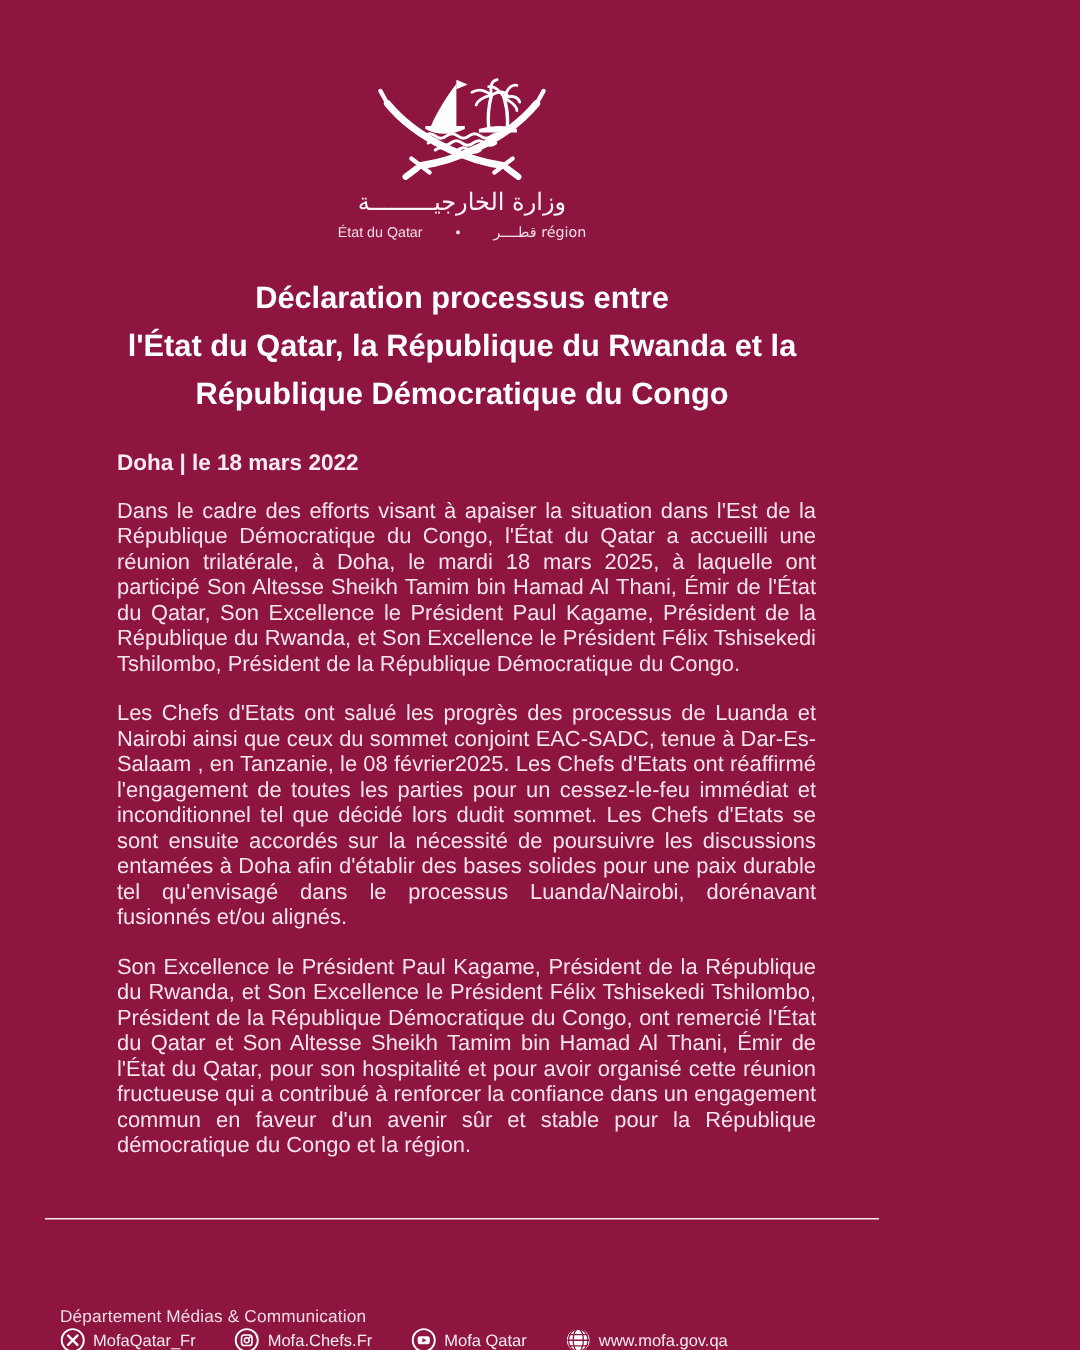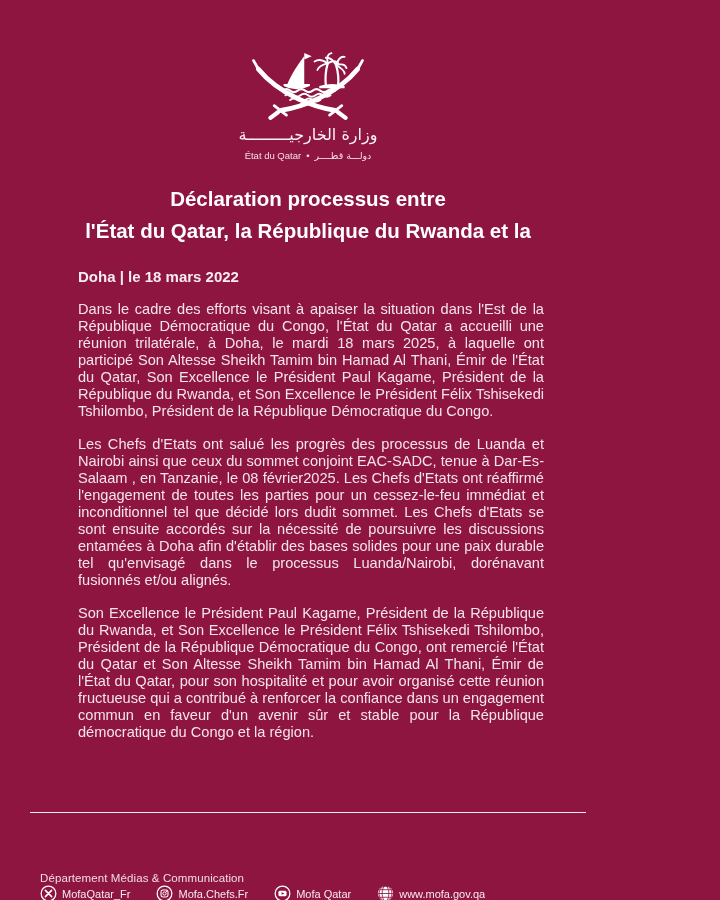--- a/index.html
+++ b/index.html
@@ -23,21 +23,21 @@
     font-family: "DejaVu Sans", sans-serif;
     font-size: 16px; line-height: 22px; margin-top: 4px;
     color: #FBF3F5; direction: rtl;
   }
   .ministry-fr {
     font-size: 13.5px; font-weight: bold; letter-spacing: .2px;
     margin-top: 3px; color: #FBF3F5;
   }
   .state-line {
     margin-top: 4px; font-size: 9.5px; color: #F3DEE6;
-    display: flex; justify-content: center; align-items: center; gap: 5px;
+    display: flex; justify-content: center; align-items: center; gap: 22px;
   }
   .state-line .ar { font-family: "DejaVu Sans", sans-serif; direction: rtl; }
   
   .title {
     margin: 22px 56px 0;
     text-align: center;
     color: #FFFFFF;
     font-size: 20.5px; font-weight: bold; line-height: 32px;
   }
   
@@ -112,27 +112,28 @@
         <path d="M95 16 q9 -3 11 3"></path>
         <path d="M95 16 q9 5 9 9"></path>
       </g>
       <path d="M77 38 Q 91 34 104 38 L104 40.5 L77 40.5 Z" fill="#FFFFFF"></path>
     </svg>
 
     <div class="ministry-ar">وزارة الخارجيـــــــــة</div>
     <div class="state-line">
       <span>État du Qatar</span>
       <span>•</span>
-      <span class="ar">دولـــة قطــــر</span>
+      <span class="ar">région قطــــر</span>
     </div>
   </div>
 
   <h1 class="title">
     <span>Déclaration processus entre</span><br>
     <span>l'État du Qatar, la République du Rwanda et la</span><br>
+    <span>République Démocratique du Congo</span>
   </h1>
 
   <div class="dateline">Doha | le 18 mars 2022</div>
 
   <div class="content">
     <p>Dans le cadre des efforts visant à apaiser la situation dans l'Est de la République Démocratique du Congo, l'État du Qatar a accueilli une réunion trilatérale, à Doha, le mardi 18 mars 2025, à laquelle ont participé Son Altesse Sheikh Tamim bin Hamad Al Thani, Émir de l'État du Qatar, Son Excellence le Président Paul Kagame, Président de la République du Rwanda, et Son Excellence le Président Félix Tshisekedi Tshilombo, Président de la République Démocratique du Congo.</p>
     <p>Les Chefs d'Etats ont salué les progrès des processus de Luanda et Nairobi ainsi que ceux du sommet conjoint EAC-SADC, tenue à Dar-Es-Salaam , en Tanzanie, le 08 février2025. Les Chefs d'Etats ont réaffirmé l'engagement de toutes les parties pour un cessez-le-feu immédiat et inconditionnel tel que décidé lors dudit sommet. Les Chefs d'Etats se sont ensuite accordés sur la nécessité de poursuivre les discussions entamées à Doha afin d'établir des bases solides pour une paix durable tel qu'envisagé dans le processus Luanda/Nairobi, dorénavant fusionnés et/ou alignés.</p>
     <p>Son Excellence le Président Paul Kagame, Président de la République du Rwanda, et Son Excellence le Président Félix Tshisekedi Tshilombo, Président de la République Démocratique du Congo, ont remercié l'État du Qatar et Son Altesse Sheikh Tamim bin Hamad Al Thani, Émir de l'État du Qatar, pour son hospitalité et pour avoir organisé cette réunion fructueuse qui a contribué à renforcer la confiance dans un engagement commun en faveur d'un avenir sûr et stable pour la République démocratique du Congo et la région.</p>
   </div>
 

